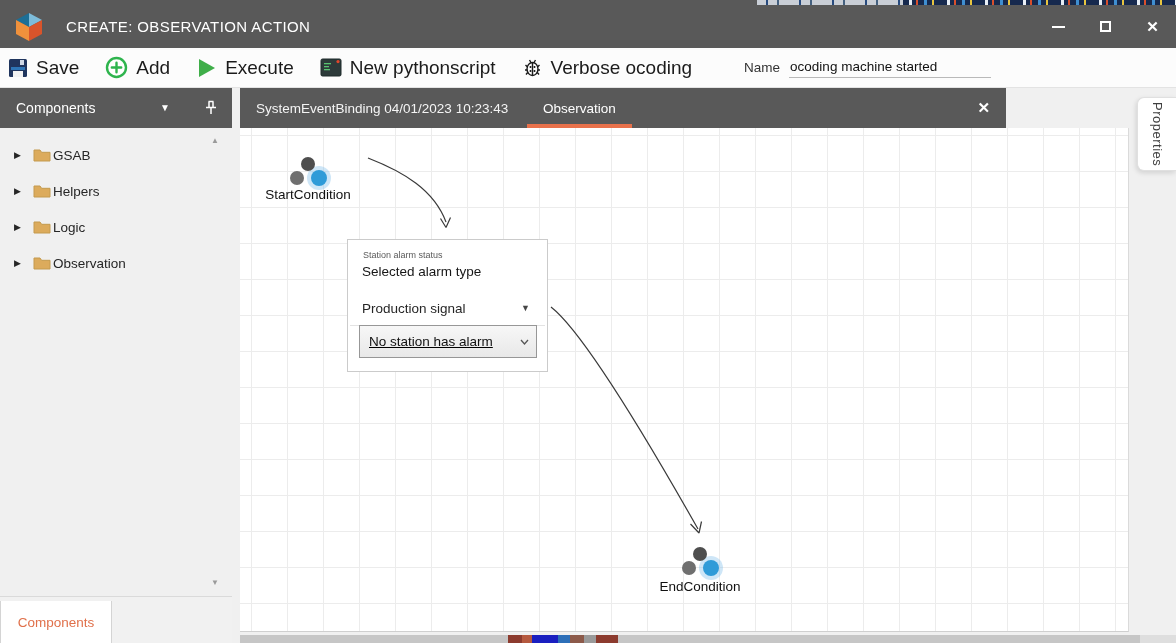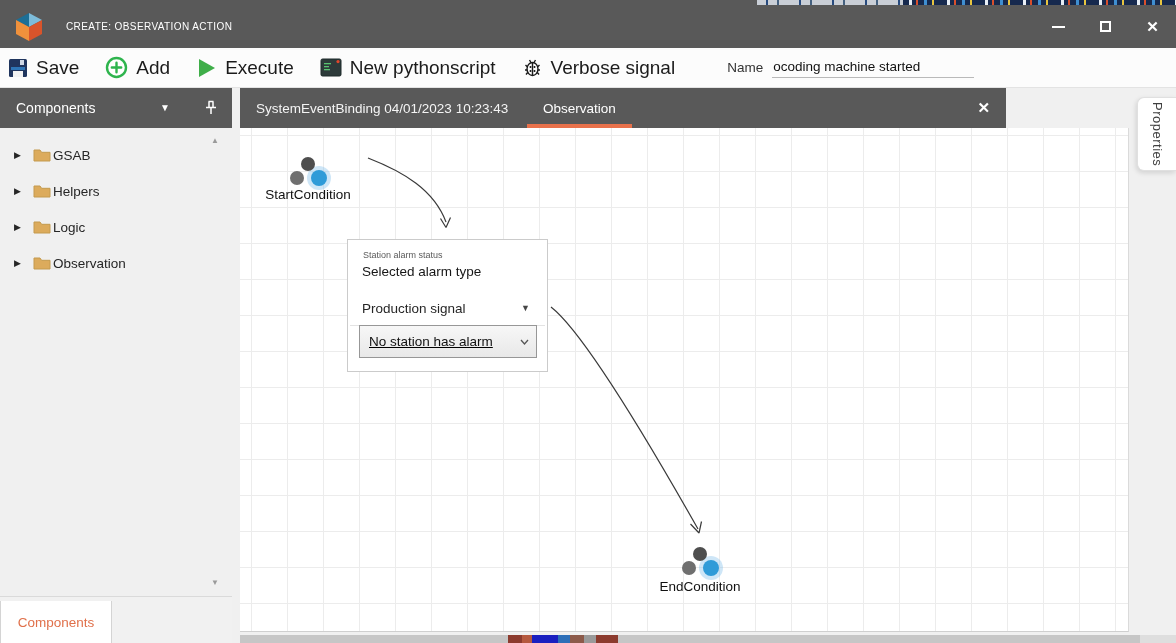--- a/index.html
+++ b/index.html
@@ -11,21 +11,21 @@
   .top-sliver { position:absolute; left:0; top:0; width:1176px; height:5px; background:#595959; }
   .sliver-light { position:absolute; left:757px; top:0; width:146px; height:5px; background:#c9ced6;
      background-image:repeating-linear-gradient(90deg, transparent 0 9px, #274a7e 9px 11px, transparent 11px 20px, #44607f 20px 22px, transparent 22px 33px); }
   .sliver-color { position:absolute; left:903px; top:0; width:273px; height:5px; background:#16294e;
      background-image:repeating-linear-gradient(90deg, transparent 0 6px, #e8eef5 6px 9px, transparent 9px 13px, #d94f2b 13px 15px, transparent 15px 21px, #3f8fd1 21px 24px, transparent 24px 29px, #e8c53f 29px 31px, transparent 31px 38px); }
 
   
   .titlebar { position:absolute; left:0; top:5px; width:1176px; height:43px; background:#595959;
               display:flex; align-items:center; color:#fff; }
   .logo { margin-left:13px; width:32px; height:30px; }
-  .win-title { margin-left:21px; font-size:10px; letter-spacing:.4px; color:#fff; }
+  .win-title { margin-left:21px; font-size:15px; letter-spacing:.4px; color:#fff; }
   .win-controls { margin-left:auto; display:flex; align-items:center; height:100%; }
   .win-btn { width:47px; height:100%; display:flex; align-items:center; justify-content:center; cursor:default; }
   .glyph-min { width:13px; height:2px; background:#fff; }
   .glyph-max { width:11px; height:11px; border:2px solid #fff; }
   .glyph-close { font-size:15px; color:#fff; font-weight:bold; }
 
   
   .toolbar { position:absolute; left:0; top:48px; width:1176px; height:40px; background:#fcfcfc;
              border-bottom:1px solid #e3e3e3; display:flex; align-items:center; }
   .tb-btn { display:flex; align-items:center; gap:8px; font-size:19px; color:#1b1b1b; margin-right:26px; white-space:nowrap; }
@@ -171,21 +171,21 @@
           <ellipse cx="10.5" cy="12" rx="5.5" ry="6.5"></ellipse>
           <path d="M10.5 5.5 V18.5"></path>
           <path d="M7.5 3 L9 5.5 M13.5 3 L12 5.5"></path>
           <path d="M3.5 8 L5.5 10 M17.5 8 L15.5 10 M3 13 H5.3 M18 13 H15.7 M4 17.5 L5.7 15.5 M17 17.5 L15.3 15.5"></path>
         </g>
         <circle cx="8.5" cy="10" r="1" fill="#111"></circle>
           <circle cx="12.5" cy="10" r="1" fill="#111"></circle>
         <circle cx="8.5" cy="14" r="1" fill="#111"></circle>
           <circle cx="12.5" cy="14" r="1" fill="#111"></circle>
       </svg>
-      <span>Verbose signal</span>
+      <span>Verbose ocoding</span>
     </div>
     <div class="name-group">
       <span class="name-label">Name</span>
       <input class="name-input" type="text" value="ocoding machine started" style="">
     </div>
   </div>
 
   <div class="left-header">
     <span class="title">Components</span>
     <span class="hdr-chevron">▼</span>

